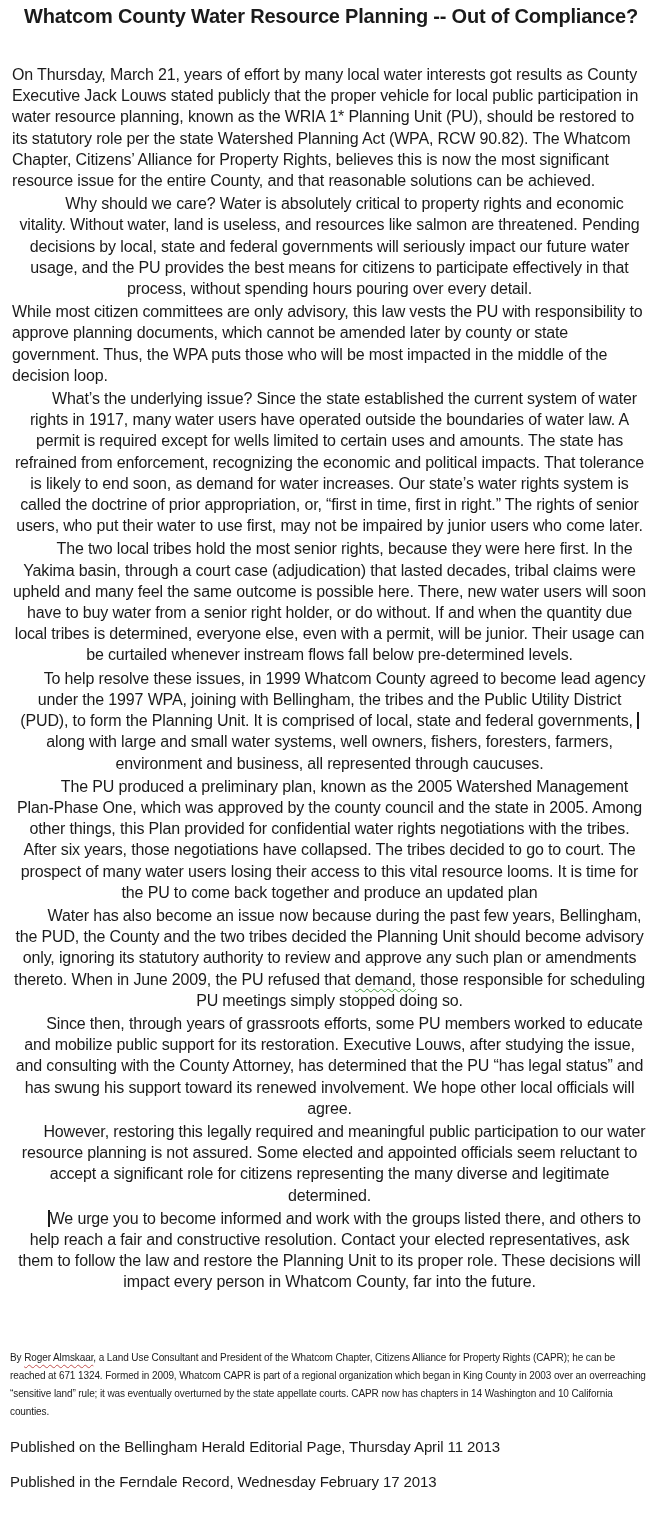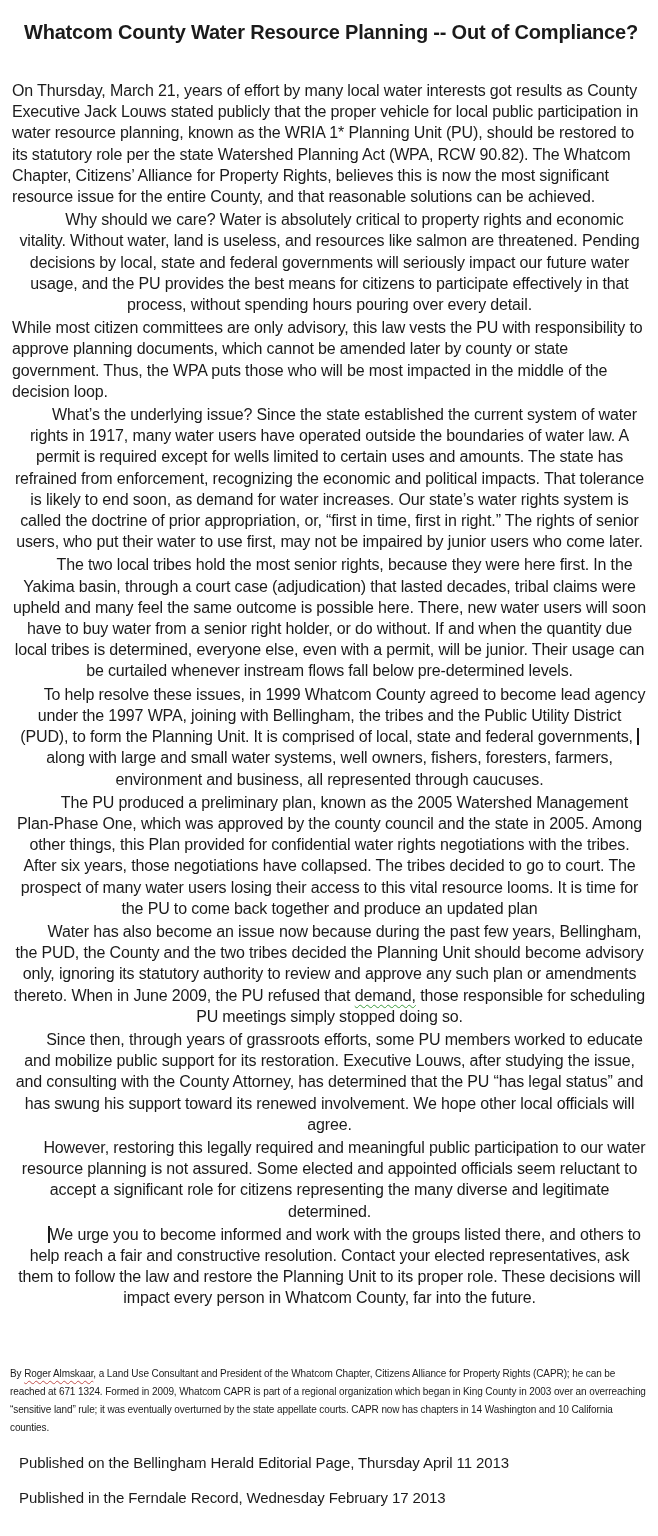--- a/index.html
+++ b/index.html
@@ -8,21 +8,21 @@
     background: #ffffff;
   }
   body {
     width: 658px;
     height: 1536px;
     overflow: hidden;
     font-family: "Liberation Sans", sans-serif;
     color: #1b1b1b;
   }
   .page {
-    padding: 20px 9px 0 10px;
+    padding: 4px 9px 0 10px;
   }
   .doc-title {
     font-size: 20px;
     line-height: 24px;
     font-weight: bold;
     margin: 0 0 36px 14px;
     letter-spacing: -0.2px;
   }
   .body-para {
     font-size: 16px;
@@ -58,21 +58,21 @@
   .byline-block {
     margin-top: 56px;
     font-size: 10px;
     line-height: 18px;
     letter-spacing: -0.1px;
   }
   .published-line {
     font-size: 15px;
     line-height: 18px;
     letter-spacing: -0.1px;
-    margin: 9px;
+    margin: 0;
   }
   .published-line.first { margin-top: 17px; }
   .published-line.second { margin-top: 17px; }
   .footnote-block {
     margin-top: 25px;
     font-family: "Liberation Serif", serif;
     font-size: 17.5px;
     line-height: 27px;
     color: #8e8e8e;
     letter-spacing: 0.2px;

